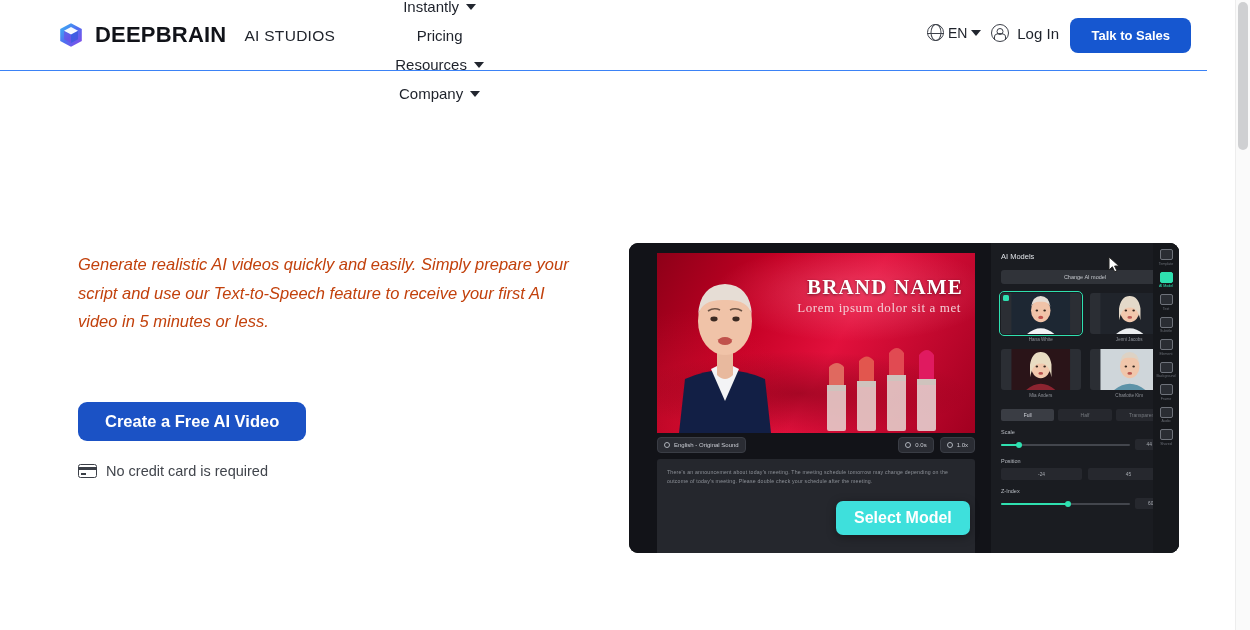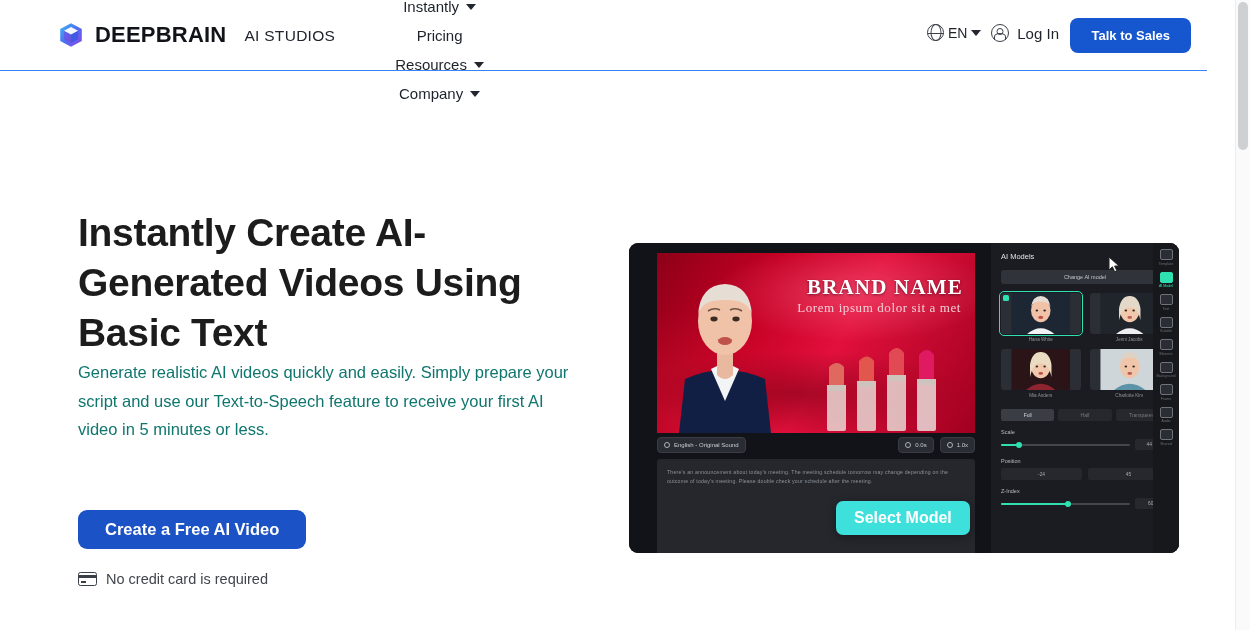--- a/index.html
+++ b/index.html
@@ -101,22 +101,22 @@
     cursor: pointer; display: flex; align-items: center;
   }
 
   
   .hero-left { position: absolute; left: 78px; top: 208px; width: 520px; }
   .headline {
     font-size: 39px; font-weight: 700; line-height: 50px;
     color: #1c1c1c; letter-spacing: -0.3px;
   }
   .sub {
-    font-size: 16.5px; line-height: 28.5px;
-    color: #0f766e; width: 500px;
+    margin-top: 42px; font-size: 16.5px; line-height: 28.5px;
+    color: #c2410c; width: 500px; font-style: italic;
   }
   .cta {
     margin-top: 66px; height: 39px; padding: 9px 27px;
     background: #1b52c5; color: #fff; border: none; border-radius: 9px;
     font-size: 16.5px; font-weight: 700;
     font-family: "Liberation Sans", sans-serif;
     cursor: pointer; display: inline-flex; align-items: center;
   }
   .nocard {
     margin-top: 22px; display: flex; align-items: center; gap: 9px;
@@ -342,21 +342,20 @@
 
     <div class="login">
       <span class="user-ic"></span>
       <span>Log In</span>
     </div>
 
     <button class="talk-btn">Talk to Sales</button>
   </header>
 
   <section class="hero-left">
-    <h1 class="headline">Instantly Create AI-Generated Videos Using Basic Text</h1>
     <p class="sub">Generate realistic AI videos quickly and easily. Simply prepare your script and use our Text-to-Speech feature to receive your first AI video in 5 minutes or less.</p>
     <button class="cta">Create a Free AI Video</button>
     <div class="nocard">
       <span class="card-ic"></span>
       <span>No credit card is required</span>
     </div>
   </section>
 
   <section class="mock">
 

